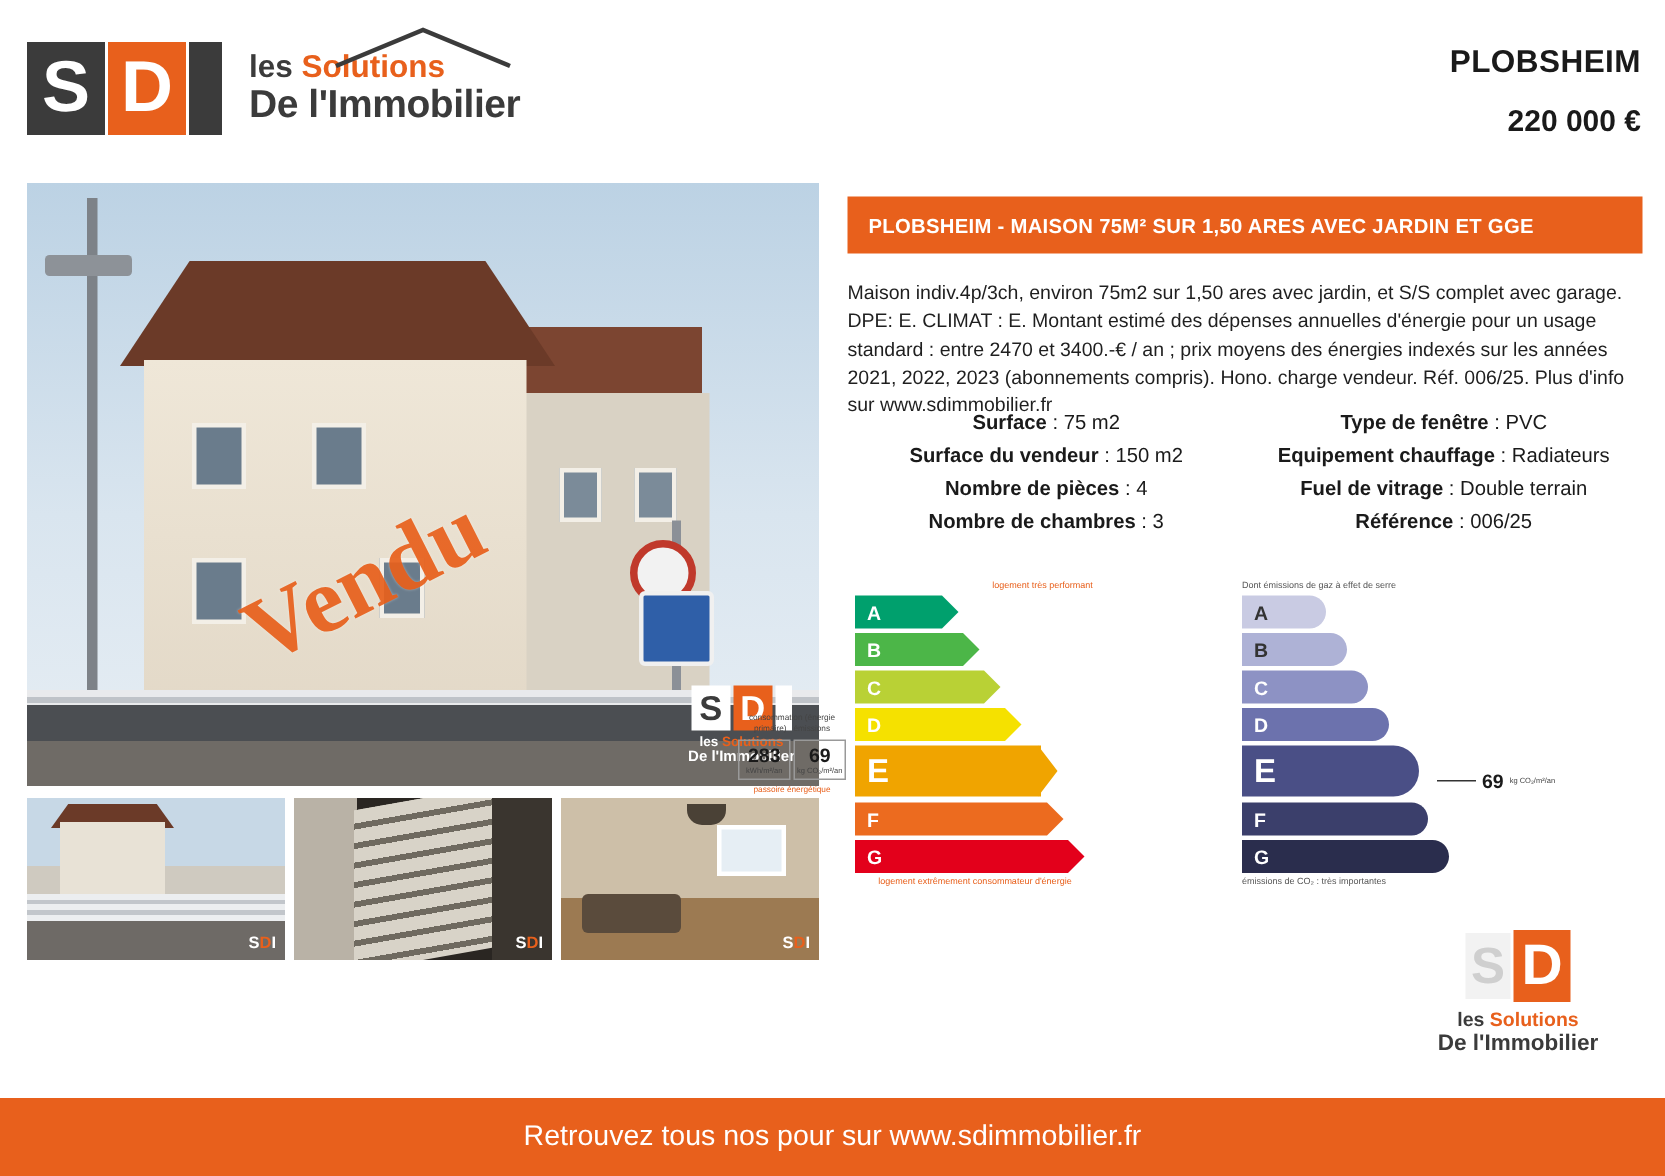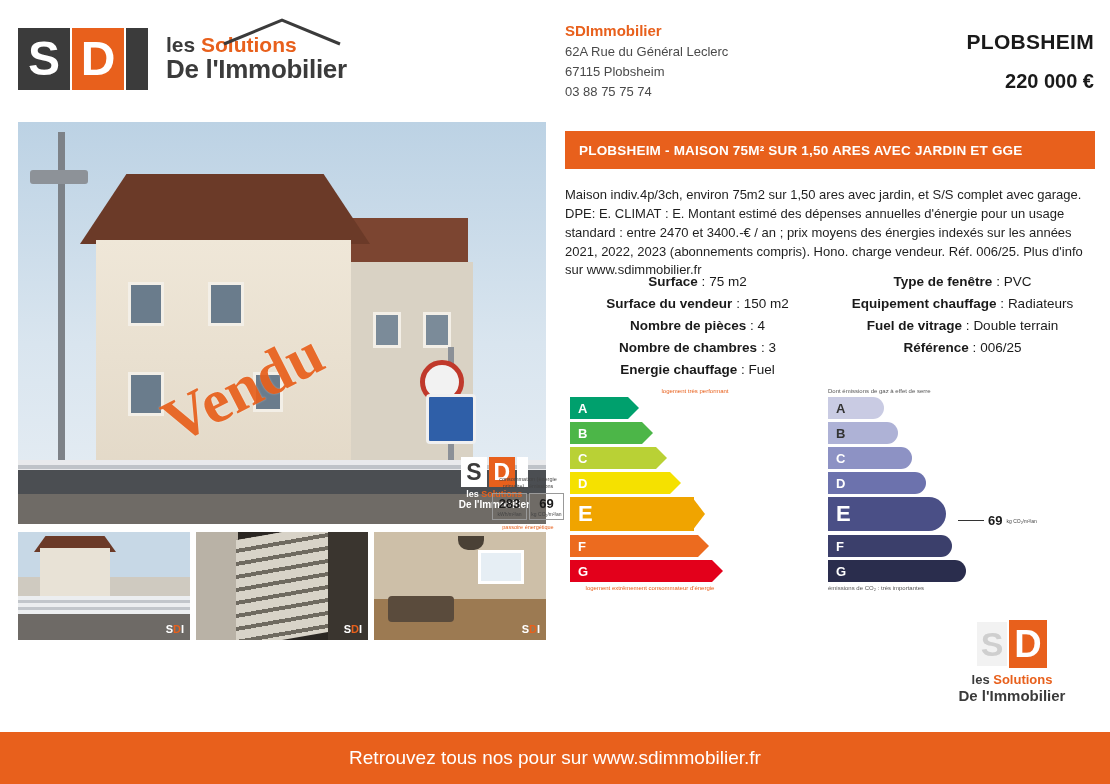--- a/index.html
+++ b/index.html
@@ -257,42 +257,35 @@
       <div class="thumb-badge"><span>S</span><span class="o">D</span><span>I</span></div>
     </div>
     <div class="thumb t-c">
       <div class="win"></div>
       <div class="lamp"></div>
       <div class="sofa"></div>
       <div class="thumb-badge"><span>S</span><span class="o">D</span><span>I</span></div>
     </div>
   </div>
 
-  <div class="agency">
-    <div class="agency-name">SDImmobilier</div>
-    <div class="agency-line">62A Rue du Général Leclerc</div>
-    <div class="agency-line">67115 Plobsheim</div>
-    <div class="agency-line">03 88 75 75 74</div>
-  </div>
   <div class="city">PLOBSHEIM</div>
   <div class="price">220 000 €</div>
 
   <div class="title-bar">
     <span>PLOBSHEIM - MAISON 75M² SUR 1,50 ARES AVEC JARDIN ET GGE</span>
   </div>
 
   <div class="descr">Maison indiv.4p/3ch, environ 75m2 sur 1,50 ares avec jardin, et S/S complet avec garage. DPE: E. CLIMAT : E. Montant estimé des dépenses annuelles d'énergie pour un usage standard : entre 2470 et 3400.-€ / an ; prix moyens des énergies indexés sur les années 2021, 2022, 2023 (abonnements compris). Hono. charge vendeur. Réf. 006/25. Plus d'info sur www.sdimmobilier.fr</div>
 
   <div class="specs">
     <div class="spec-col">
       <div class="spec-row"><b>Surface</b> : <span>75 m2</span></div>
       <div class="spec-row"><b>Surface du vendeur</b> : <span>150 m2</span></div>
       <div class="spec-row"><b>Nombre de pièces</b> : <span>4</span></div>
       <div class="spec-row"><b>Nombre de chambres</b> : <span>3</span></div>
-      <div class="spec-row"><b>Energie chauffage</b> : <span>Fuel</span></div>
     </div>
     <div class="spec-col">
       <div class="spec-row"><b>Type de fenêtre</b> : <span>PVC</span></div>
       <div class="spec-row"><b>Equipement chauffage</b> : <span>Radiateurs</span></div>
       <div class="spec-row"><b>Fuel de vitrage</b> : <span>Double terrain</span></div>
       <div class="spec-row"><b>Référence</b> : <span>006/25</span></div>
     </div>
   </div>
 
   <div class="dpe">

